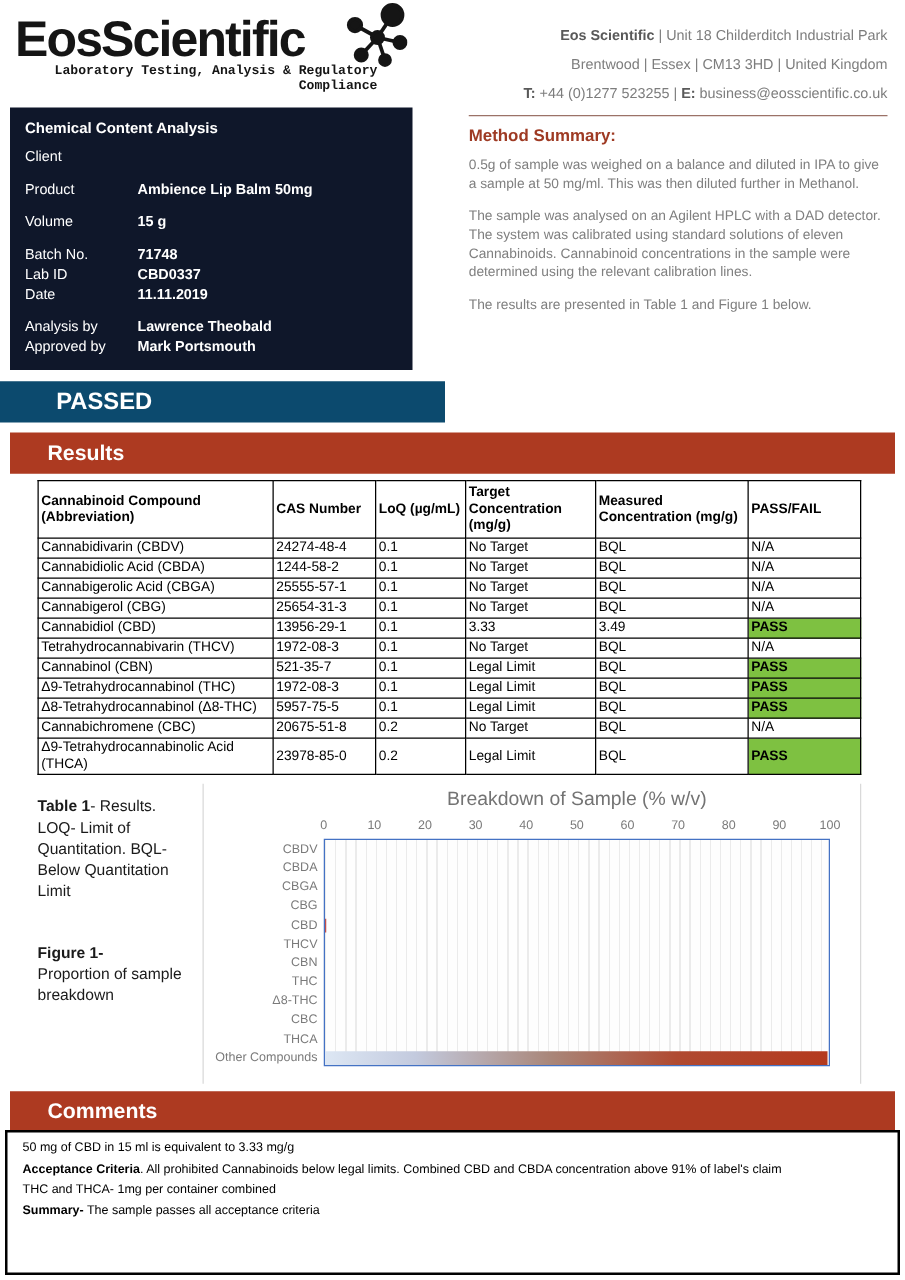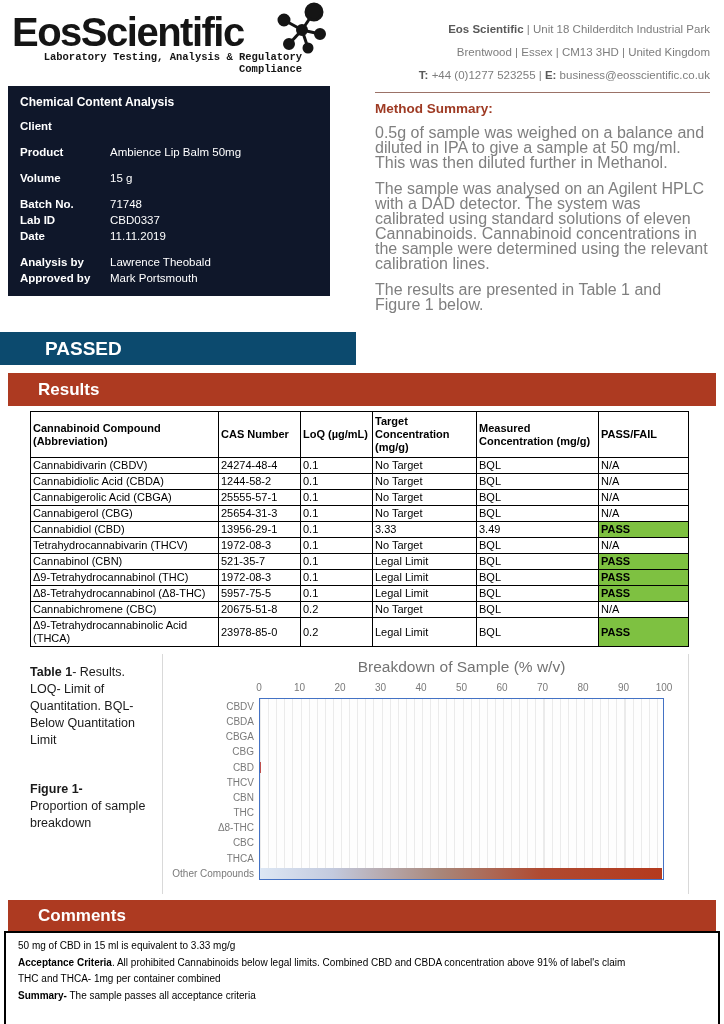--- a/index.html
+++ b/index.html
@@ -13,27 +13,27 @@
   .logo-tagline { font-size:10.5px; font-weight:bold; color:#151515; text-align:right; width:290px; margin-top:-3px;font-family:Liberation Mono, monospace; }
   .molecule { position:absolute; top:-8px; right:-14px; }
   .contact { text-align:right; font-size:11.5px; color:#7d7d7d; line-height:23px; padding-top:8px; }
   .contact b { color:#595959; }
 
   
   .top-section { display:flex; padding:0 14px 0 8px; margin-top:2px; }
   .info-box { width:322px; height:210px; background:#0f172a; color:#fff; padding:9px 12px; font-size:11.5px; }
   .info-title { font-weight:bold; font-size:12px; margin-bottom:9px; }
   .info-row { display:flex; line-height:16px; }
-  .info-label { width:90px; flex:none;font-weight:bold; }
-  .info-value { font-weight:normal; }
+  .info-label { width:90px; flex:none; }
+  .info-value { font-weight:bold; }
   .mt { margin-top:10px; }
   .method { flex:1; margin-left:45px; padding-top:2px; }
   .method-rule { border:none; border-top:1px solid #9b7267; margin:4px 0 8px 0; }
   .method-title { color:#9e3a23; font-weight:bold; font-size:13.5px; margin-bottom:9px; }
-  .method p { color:#7f7f7f; font-size:16px; line-height:15px; margin-bottom:11px; }
+  .method p { color:#7f7f7f; font-size:11px; line-height:15px; margin-bottom:11px; }
 
   
   .passed-banner { margin-top:9px; width:356px; height:33px; background:#0c4a6e; color:#fff;
     font-size:19px; font-weight:bold; line-height:33px; padding-left:45px; }
   .results-banner, .comments-banner { margin:8px 8px 0 8px; height:33px; background:#ad3a21; color:#fff;
     font-size:17px; font-weight:bold; line-height:33px; padding-left:30px; }
   .comments-banner { height:31px; line-height:31px; margin-top:6px; }
 
   
   table.results { border-collapse:collapse; margin:5px 0 0 30px; width:658px; font-size:11px; text-align:left; color:#000; table-layout:fixed; }

